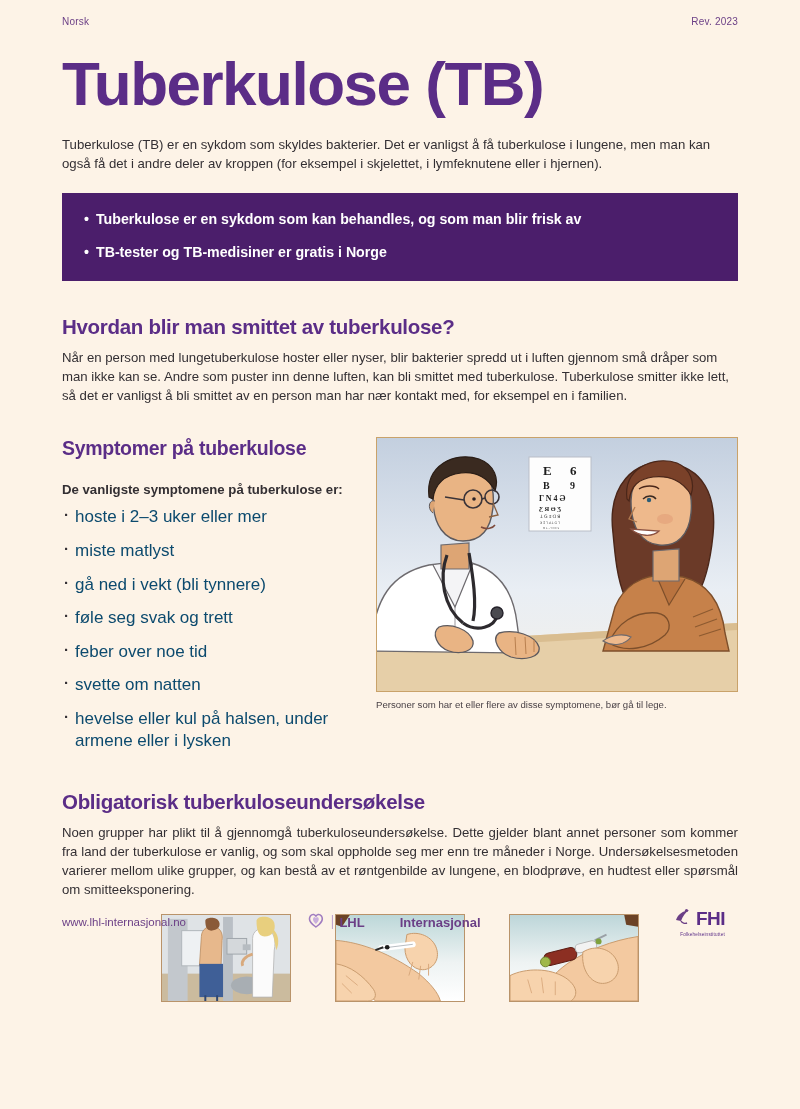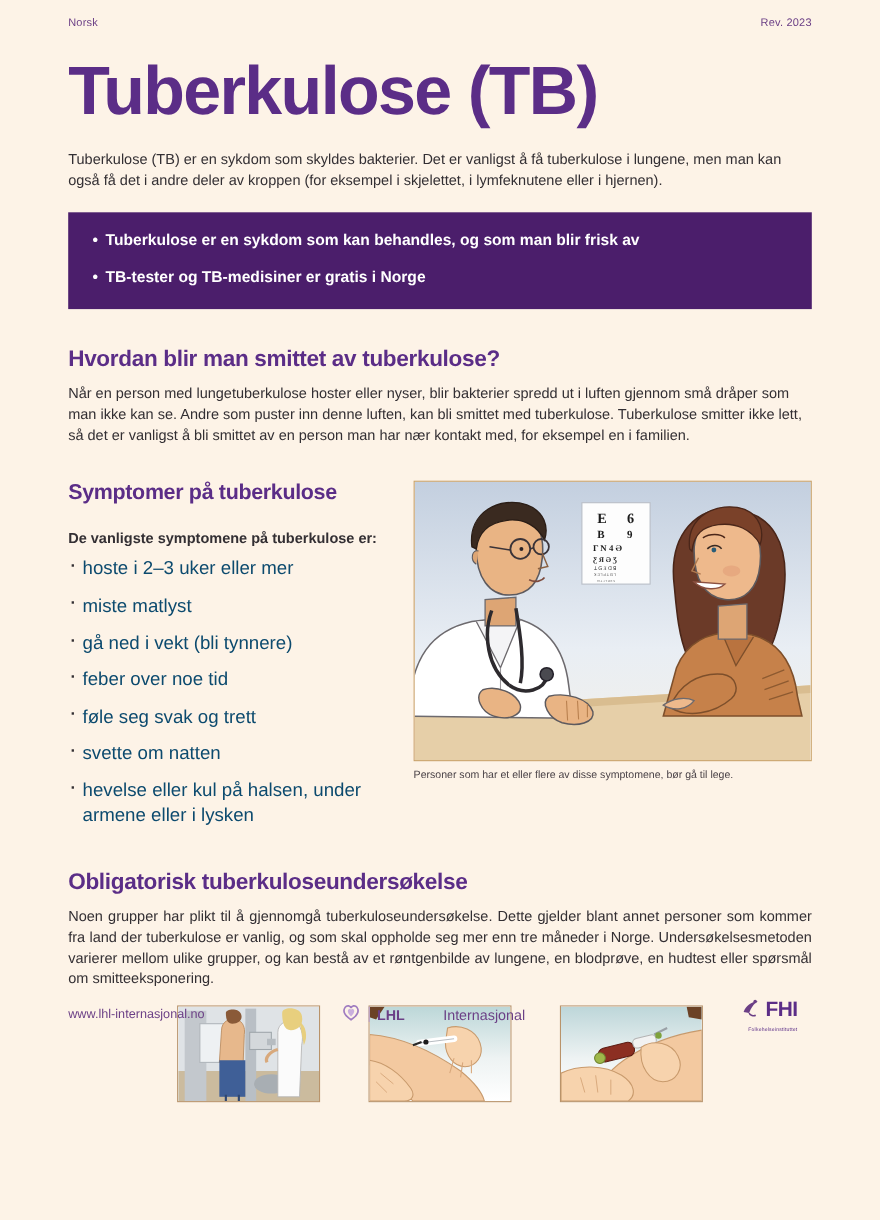--- a/index.html
+++ b/index.html
@@ -107,21 +107,21 @@
     position: absolute; left: 0; right: 13px; bottom: 0; height: 42px;
     padding: 0 62px; display: flex; align-items: center;
   }
   .footer-url { font-size: 11.5px; color: #6b3f86; }
   .footer-mid {
     position: absolute; left: 50%; transform: translateX(-50%);
     display: flex; align-items: center; gap: 7px;
   }
   .lhl-txt { font-size: 13px; color: #6b3f86; display: flex; align-items: baseline; gap: 15px; }
   .lhl-txt b { font-weight: bold; }
-  .lhl-txt span { font-weight: normal; margin-left: 20px; }
+  .lhl-txt span { font-weight: bold; margin-left: 20px; }
   .divider-v { width: 1px; height: 14px; background: #b79ccb; }
   .footer-right { margin-left: auto; text-align: right; }
   .fhi-row { display: flex; align-items: center; gap: 3px; }
   .fhi-word { font-size: 19px; font-weight: bold; color: #5b2d87; letter-spacing: -0.5px; }
   .fhi-sub { font-size: 4.6px; color: #5b2d87; letter-spacing: .2px; margin-top: 1px; }
 </style>
 </head>
 <body>
 
 <div class="page">
@@ -153,22 +153,22 @@
 
   <div class="sym-wrap">
 
     <div class="sym-left">
       <h2 class="section-h">Symptomer på tuberkulose</h2>
       <div class="sym-intro">De vanligste symptomene på tuberkulose er:</div>
       <ul class="sym-list">
         <li>hoste i 2–3 uker eller mer</li>
         <li>miste matlyst</li>
         <li>gå ned i vekt (bli tynnere)</li>
+        <li>føle seg svak og trett</li>
         <li>feber over noe tid</li>
-        <li>føle seg svak og trett</li>
         <li>svette om natten</li>
         <li>hevelse eller kul på halsen, under armene eller i lysken</li>
       </ul>
     </div>
 
     <div class="sym-right">
       <div class="figure-box">
         <svg viewBox="0 0 360 255" width="100%" height="100%" preserveAspectRatio="xMidYMid slice">
           <defs>
             <linearGradient id="wall" x1="0" y1="0" x2="0" y2="1">

